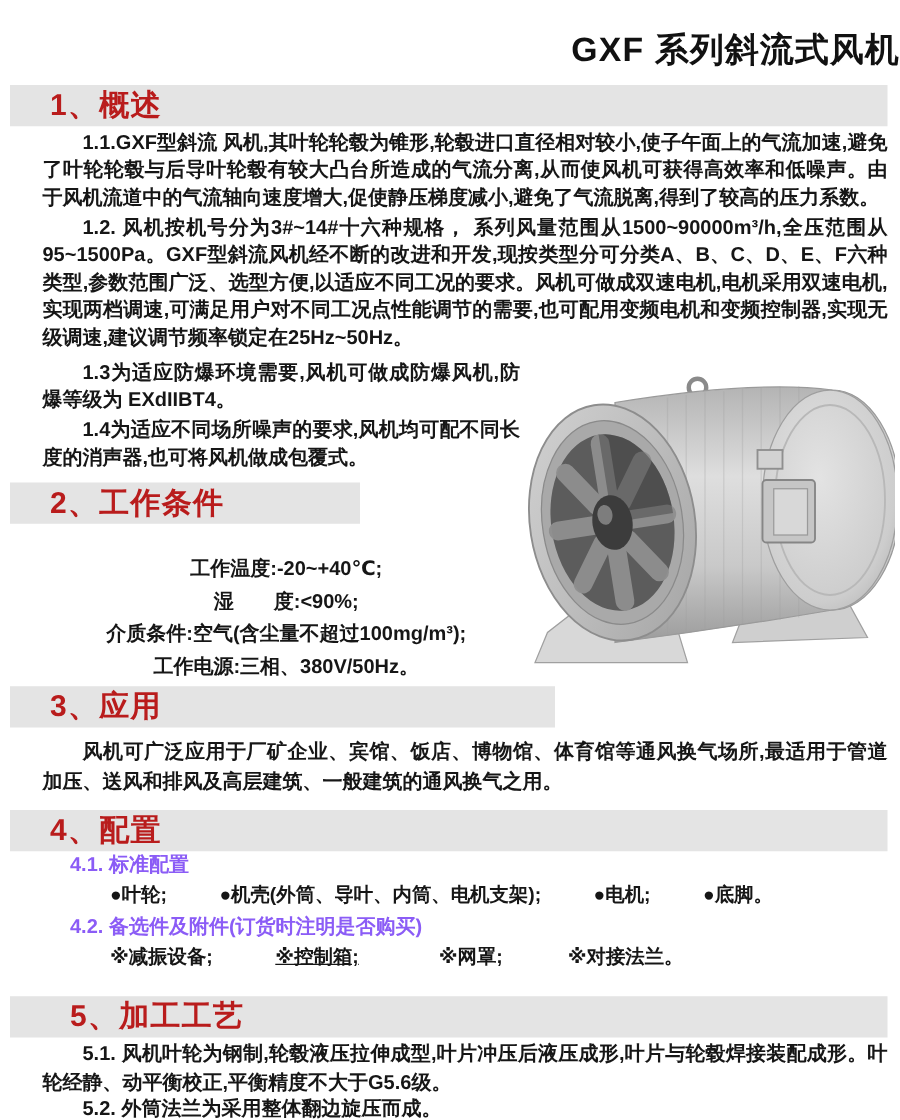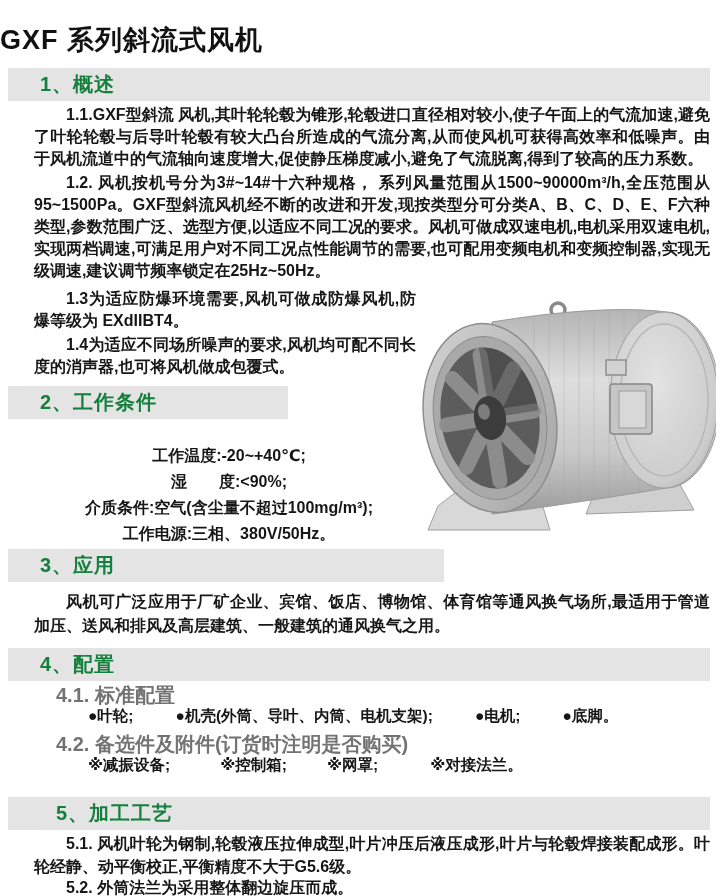--- a/index.html
+++ b/index.html
@@ -1,42 +1,42 @@
 <!DOCTYPE html>
 <html><head>
 <meta charset="utf-8">
 <style>
   html,body{margin:0;padding:0;background:#ffffff;}
   .page{
     position:relative;width:720px;height:896px;background:#ffffff;overflow:hidden;
     font-family:"Liberation Sans","DejaVu Sans",sans-serif;color:#151515;
   }
   .page-title{
-    position:absolute;top:22px;left:0;width:720px;text-align:left;
+    position:absolute;top:22px;left:0;width:720px;text-align:right;
     font-size:27px;font-weight:bold;letter-spacing:1px;color:#111;
   }
   .band{
     position:absolute;left:8px;height:33px;background:#e4e4e4;
-    font-size:20px;font-weight:bold;line-height:33px;padding-left:32px;
-    box-sizing:border-box;color:#15803d;letter-spacing:1px;
+    font-size:24px;font-weight:bold;line-height:33px;padding-left:32px;
+    box-sizing:border-box;color:#b91c1c;letter-spacing:1px;
   }
   .band-full{width:702px;}
   .para{
     position:absolute;left:34px;font-size:16px;font-weight:bold;line-height:22px;
     text-align:justify;text-indent:2em;color:#161616;
   }
   .wide{width:676px;}
   .narrow{width:382px;}
   .cond-list{
     position:absolute;left:44px;top:444px;width:370px;
     font-size:16px;font-weight:bold;line-height:23px;color:#161616;text-align:center;
   }
   .cond-list div{margin-bottom:3px;}
   .sub-heading{
-    position:absolute;left:56px;font-size:20px;font-weight:bold;color:#737373;
+    position:absolute;left:56px;font-size:16px;font-weight:bold;color:#8b5cf6;
   }
   .inline-items{
     position:absolute;left:88px;width:620px;font-size:15.5px;font-weight:bold;color:#161616;
   }
   .inline-items span{display:inline-block;margin-right:42px;}
   .fan-photo{position:absolute;left:414px;top:300px;width:302px;height:242px;}
 </style>
 </head>
 <body>
 
@@ -132,20 +132,20 @@
   <div class="band" style="top:549px;width:436px;">3、应用</div>
   <div class="para wide" style="top:590px;line-height:24px;">风机可广泛应用于厂矿企业、宾馆、饭店、博物馆、体育馆等通风换气场所,最适用于管道加压、送风和排风及高层建筑、一般建筑的通风换气之用。</div>
 
   <div class="band band-full" style="top:648px;">4、配置</div>
   <div class="sub-heading" style="top:682px;">4.1. 标准配置</div>
   <div class="inline-items" style="top:706px;">
     <span>●叶轮;</span><span>●机壳(外筒、导叶、内筒、电机支架);</span><span>●电机;</span><span>●底脚。</span>
   </div>
   <div class="sub-heading" style="top:731px;">4.2. 备选件及附件(订货时注明是否购买)</div>
   <div class="inline-items" style="top:755px;">
-    <span style="margin-right:50px;">※减振设备;</span><span style="margin-right:40px;">※控制箱;</span><span style="margin-right:52px;">※网罩;</span><span>※对接法兰。</span>
+    <span style="margin-right:50px;">※减振设备;</span><span style="margin-right:64px;text-decoration:underline;">※控制箱;</span><span style="margin-right:52px;">※网罩;</span><span>※对接法兰。</span>
   </div>
 
   <div class="band band-full" style="top:797px;padding-left:48px;">5、加工工艺</div>
   <div class="para wide" style="top:832px;line-height:23px;">5.1. 风机叶轮为钢制,轮毂液压拉伸成型,叶片冲压后液压成形,叶片与轮毂焊接装配成形。叶轮经静、动平衡校正,平衡精度不大于G5.6级。</div>
   <div class="para wide" style="top:877px;">5.2. 外筒法兰为采用整体翻边旋压而成。</div>
 
 </div>
 
 </body></html>

